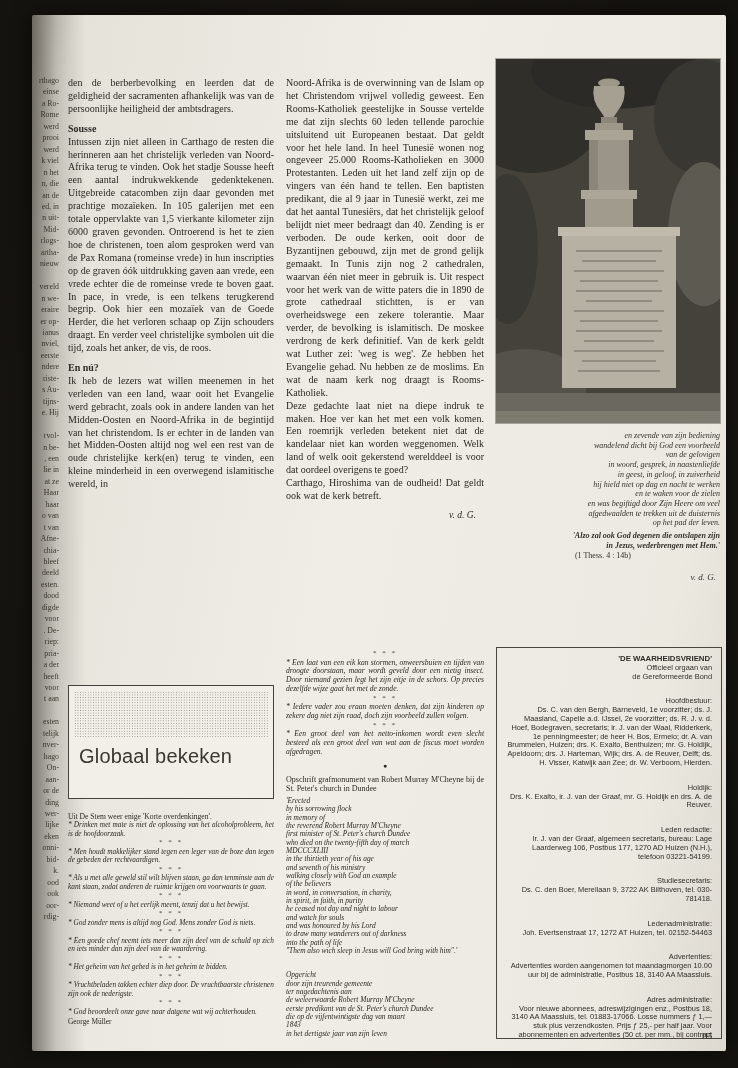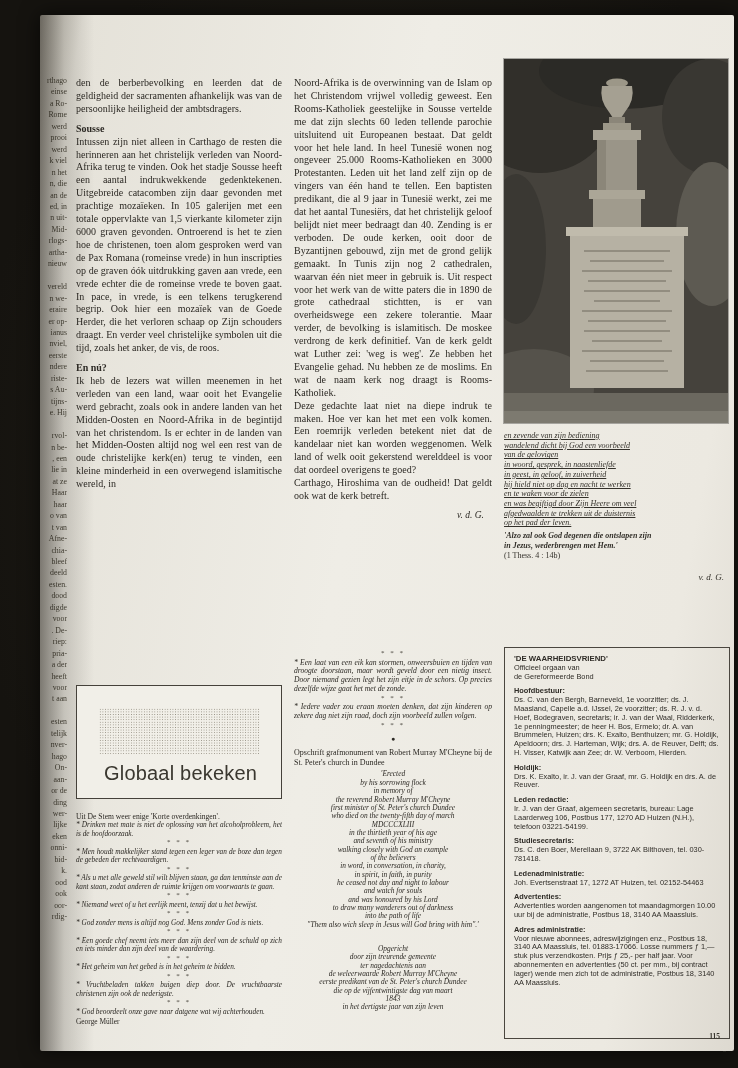--- a/index.html
+++ b/index.html
@@ -1,64 +1,64 @@
 <!DOCTYPE html>
 <html><head>
 <meta charset="utf-8">
 <style>
   * { margin:0; padding:0; box-sizing:border-box; }
   html,body { width:738px; height:1068px; }
   body { position:relative; overflow:hidden; background:#15130f; font-family:"Liberation Serif", serif; }
   .scan { position:absolute; inset:0; background:radial-gradient(ellipse at 55% 45%, #242119 0%, #15130f 75%); }
   .page-edge { position:absolute; right:12px; top:18px; bottom:16px; width:3px; background:#57534a; opacity:.35; }
-  .page { position:absolute; left:40px; top:15px; width:694px; height:1036px; border-radius:2px;
+  .page { position:absolute; left:32px; top:15px; width:694px; height:1036px; border-radius:2px;
           background:linear-gradient(100deg,#c7c3b8 0%, #e5e2d9 5%, #efede6 45%, #ece9e1 85%, #ddd9d0 100%);
           box-shadow:0 0 20px rgba(0,0,0,.65); }
   .gutter { position:absolute; left:0; top:0; bottom:0; width:54px;
             background:linear-gradient(90deg, rgba(18,14,8,.50), rgba(18,14,8,.16) 45%, rgba(18,14,8,0)); }
   .spine-col { position:absolute; left:0; top:60px; width:27px; height:960px; overflow:hidden;
                font-size:7.8px; line-height:11.45px; text-align:right; color:#494539; white-space:pre-line; }
   .col { position:absolute; color:#2c2924; }
   .c-art1 { left:36px; top:62px; width:206px; height:566px; overflow:hidden; }
   .c-art2 { left:254px; top:62px; width:198px; height:580px; overflow:hidden; }
   .body-text { font-size:10px; line-height:12.9px; text-align:justify; }
   .heading { font-size:10px; line-height:12.9px; font-weight:bold; margin-top:7px; }
   .sig { text-align:right; font-style:italic; font-size:9.5px; margin-top:7px; padding-right:8px; }
 
   .photo { position:absolute; left:464px; top:44px; width:224px; height:364px; background:#45423c;
            box-shadow:0 0 0 1px rgba(0,0,0,.3); }
   .photo svg { display:block; width:100%; height:100%; }
   .caption-block { position:absolute; left:464px; top:416px; width:224px; color:#33302a; }
-  .cap-text { font-style:italic; font-size:8px; line-height:9.7px; text-align:left; white-space:pre-line;text-decoration:underline; }
-  .cap-quote { font-weight:bold; font-style:italic; font-size:8px; line-height:9.7px; text-align:left; white-space:pre-line; margin-top:3px; }
-  .cap-ref { font-size:8px; text-align:left; padding-right:10px; margin-top:1px; }
+  .cap-text { font-style:italic; font-size:8px; line-height:9.7px; text-align:right; white-space:pre-line; }
+  .cap-quote { font-weight:bold; font-style:italic; font-size:8px; line-height:9.7px; text-align:right; white-space:pre-line; margin-top:3px; }
+  .cap-ref { font-size:8px; text-align:center; padding-right:10px; margin-top:1px; }
   .cap-sig { font-style:italic; font-size:9px; text-align:right; padding-right:4px; margin-top:12px; }
 
   .c-gb { left:36px; top:670px; width:206px; height:352px; overflow:hidden; }
-  .gb-box { border:1px solid #45413a; height:114px; padding:22px; background:#f1efe8; }
+  .gb-box { border:1px solid #45413a; height:114px; padding:5px; background:#f1efe8; }
   .gb-dots { height:46px; background-image:radial-gradient(#928d80 0.7px, rgba(0,0,0,0) 0.85px); background-size:2.6px 2.6px; }
   .gb-title { font-family:"Liberation Sans", sans-serif; font-size:20px; color:#3a372f; padding:8px 0 0 5px; letter-spacing:.2px; }
   .gb-intro { font-size:7.6px; line-height:9px; margin-top:13px; }
   .gb-quote { font-style:italic; font-size:7.3px; line-height:8.5px; text-align:justify; }
   .gb-sep, .mid-sep { text-align:center; font-size:7px; line-height:9.5px; letter-spacing:2px; color:#46423a; }
   .gb-author { font-size:7.4px; margin-top:1px; }
 
   .c-mid { left:254px; top:634px; width:198px; height:392px; overflow:hidden; }
   .mid-quote { font-style:italic; font-size:7.6px; line-height:8.8px; text-align:justify; }
   .bullet { text-align:center; font-size:7px; line-height:9px; margin:5px 0 4px; }
   .ep-head { font-size:8px; line-height:9.6px; text-align:justify; margin:2px 0 3px; }
-  .epitaph { font-style:italic; font-size:7.4px; line-height:8.35px; text-align:center; white-space:pre-line; }
+  .epitaph { font-style:italic; font-size:7.4px; line-height:8.35px; text-align:left; white-space:pre-line; }
   .epitaph.nl { margin-top:16px; }
 
   .infobox { position:absolute; left:464px; top:632px; width:226px; height:392px; border:1px solid #4a463f;
              padding:7px 9px; font-family:"Liberation Sans", sans-serif; font-size:7.4px; line-height:8.8px;
-             text-align:left; color:#2f2c27; overflow:hidden; }
+             text-align:right; color:#2f2c27; overflow:hidden; }
   .ib-title { font-weight:bold; font-size:7.8px; }
   .ib-sub { white-space:pre-line; }
-  .ib-head { font-weight:bold; margin-top:6px; }
+  .ib-head { font-weight:normal; margin-top:16px; }
 
   .pagenum { position:absolute; right:14px; bottom:10px; font-size:7.5px; font-weight:bold; color:#37342d; }
 </style>
 </head>
 <body>
 
 <div class="scan">
   <div class="page-edge"></div>
 
   <div class="page">
@@ -223,32 +223,33 @@
       <div class="gb-quote">* Als u met alle geweld stil wilt blijven staan, ga dan tenminste aan de kant staan, zodat anderen de ruimte krijgen om voorwaarts te gaan.</div>
       <div class="gb-sep">* * *</div>
       <div class="gb-quote">* Niemand weet of u het eerlijk meent, tenzij dat u het bewijst.</div>
       <div class="gb-sep">* * *</div>
       <div class="gb-quote">* God zonder mens is altijd nog God. Mens zonder God is niets.</div>
       <div class="gb-sep">* * *</div>
       <div class="gb-quote">* Een goede chef neemt iets meer dan zijn deel van de schuld op zich en iets minder dan zijn deel van de waardering.</div>
       <div class="gb-sep">* * *</div>
       <div class="gb-quote">* Het geheim van het gebed is in het geheim te bidden.</div>
       <div class="gb-sep">* * *</div>
-      <div class="gb-quote">* Vruchtbeladen takken buigen diep door. De vruchtbaarste christenen zijn ook de nederigste.</div>
+      <div class="gb-quote">* Vruchtbeladen takken echter diep door. De vruchtbaarste christenen zijn ook de nederigste.</div>
       <div class="gb-sep">* * *</div>
       <div class="gb-quote">* God beoordeelt onze gave naar datgene wat wij achterhouden.</div>
       <div class="gb-author">George Müller</div>
     </div>
 
     <div class="col c-mid">
       <div class="mid-sep">* * *</div>
       <div class="mid-quote">* Een laat van een eik kan stormen, onweersbuien en tijden van droogte doorstaan, maar wordt geveld door een nietig insect. Door niemand gezien legt het zijn eitje in de schors. Op precies dezelfde wijze gaat het met de zonde.</div>
       <div class="mid-sep">* * *</div>
       <div class="mid-quote">* Iedere vader zou eraan moeten denken, dat zijn kinderen op zekere dag niet zijn raad, doch zijn voorbeeld zullen volgen.</div>
       <div class="mid-sep">* * *</div>
+      <div class="mid-quote">* Een groot deel van het netto-inkomen wordt even slecht besteed als een groot deel van wat aan de fiscus moet worden afgedragen.</div>
       <div class="bullet">●</div>
       <div class="ep-head">Opschrift grafmonument van Robert Murray M'Cheyne bij de St. Peter's church in Dundee</div>
       <div class="epitaph">'Erected
 by his sorrowing flock
 in memory of
 the reverend Robert Murray M'Cheyne
 first minister of St. Peter's church Dundee
 who died on the twenty-fifth day of march
 MDCCCXLIII
 in the thirtieth year of his age

